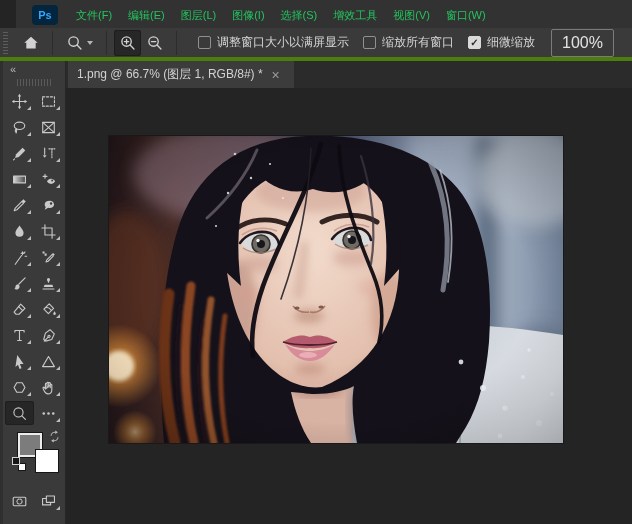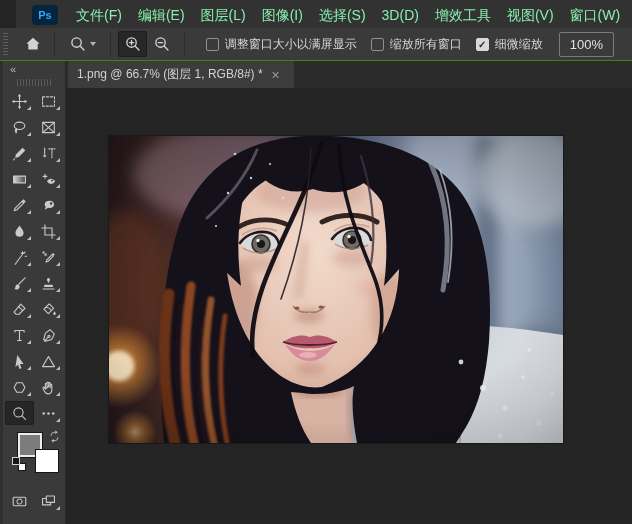--- a/index.html
+++ b/index.html
@@ -2,34 +2,34 @@
 <html><head>
 <meta charset="utf-8">
 <style>
   html,body{margin:0;padding:0;background:#242424;}
   *{box-sizing:border-box;font-family:"Liberation Sans",sans-serif;-webkit-font-smoothing:antialiased;}
   .app{position:relative;width:632px;height:524px;overflow:hidden;background:#242424;user-select:none;}
 
   
   .menubar{position:absolute;top:0;left:0;right:0;height:31px;background:#323232;border-bottom:1px solid #262626;display:flex;align-items:center;padding-left:16px;margin-left:16px;}
   .ps-logo{width:26px;height:20px;border-radius:4px;background:#04253e;color:#31a8ff;font-size:11px;font-weight:bold;display:flex;align-items:center;justify-content:center;margin-right:10px;}
-  .menu-item{font-size:14px;color:#86efac;padding:0 8px;line-height:27px;white-space:nowrap;cursor:default;}
+  .menu-item{font-size:11px;color:#22c55e;padding:0 8px;line-height:27px;white-space:nowrap;cursor:default;}
 
   
-  .optionsbar{position:absolute;top:28px;left:0;right:0;height:33px;background:#3a3a3a;border-bottom:1px solid #4d7c0f;display:flex;align-items:center;}
+  .optionsbar{position:absolute;top:28px;left:0;right:0;height:33px;background:#3a3a3a;border-bottom:4px solid #4d7c0f;display:flex;align-items:center;}
   .ogrip{width:5px;height:22px;margin:0 10px 0 3px;background:repeating-linear-gradient(180deg,#5d5d5d 0 1px,transparent 1px 3px);}
   .obtn{width:30px;height:26px;display:flex;align-items:center;justify-content:center;border-radius:3px;position:relative;}
   .obtn.pressed{background:#272727;box-shadow:inset 0 0 0 1px #1d1d1d;}
   .caret{width:0;height:0;border-left:3.5px solid transparent;border-right:3.5px solid transparent;border-top:4px solid #b5b5b5;margin-left:3px;}
   .sep{width:1px;height:24px;background:#2c2c2c;margin:0 7px;}
   .cb-group{display:flex;align-items:center;margin-left:14px;}
   .checkbox{width:13px;height:13px;border:1px solid #909090;border-radius:2px;background:transparent;flex:none;}
   .checkbox.checked{background:#d9d9d9;border-color:#d9d9d9;color:#2b2b2b;font-size:10px;font-weight:bold;line-height:12px;text-align:center;}
   .cb-label{font-size:12px;color:#d6d6d6;margin-left:6px;white-space:nowrap;}
-  .zoom-btn{margin-left:16px;margin-right:18px;border:1px solid #7b7b7b;border-radius:2px;color:#e2e2e2;font-size:13px;padding:4px 10px;background:transparent;white-space:nowrap;}
+  .zoom-btn{margin-left:16px;margin-right:18px;border:1px solid #7b7b7b;border-radius:2px;color:#e2e2e2;font-size:16px;padding:4px 10px;background:transparent;white-space:nowrap;}
 
   
   .workspace{position:absolute;top:61px;left:0;right:0;bottom:0;display:flex;}
 
   
   .toolbar{width:66px;flex:none;background:#3a3a3a;border-right:1px solid #272727;border-left:3px solid #2f2f2f;position:relative;}
   .tb-head{height:16px;display:flex;align-items:center;padding-left:7px;color:#b9b9b9;font-size:11px;letter-spacing:-1px;}
   .tb-grip{width:34px;height:7px;margin:2px auto 3px auto;background:repeating-linear-gradient(90deg,#5a5a5a 0 1px,transparent 1px 3px);}
   .tools{display:grid;grid-template-columns:1fr 1fr;row-gap:2px;padding:0 2px;}
   .tool{height:24px;display:flex;align-items:center;justify-content:center;position:relative;border-radius:3px;}
@@ -68,21 +68,20 @@
 
 <div class="app">
 
   <header class="menubar">
     <div class="ps-logo">Ps</div>
     <span class="menu-item">文件(F)</span>
     <span class="menu-item">编辑(E)</span>
     <span class="menu-item">图层(L)</span>
     <span class="menu-item">图像(I)</span>
     <span class="menu-item">选择(S)</span>
-    <span class="menu-item">3D(D)</span>
     <span class="menu-item">增效工具</span>
     <span class="menu-item">视图(V)</span>
     <span class="menu-item">窗口(W)</span>
 
   </header>
 
   <div class="optionsbar">
     <div class="ogrip"></div>
 
     <div class="obtn">

